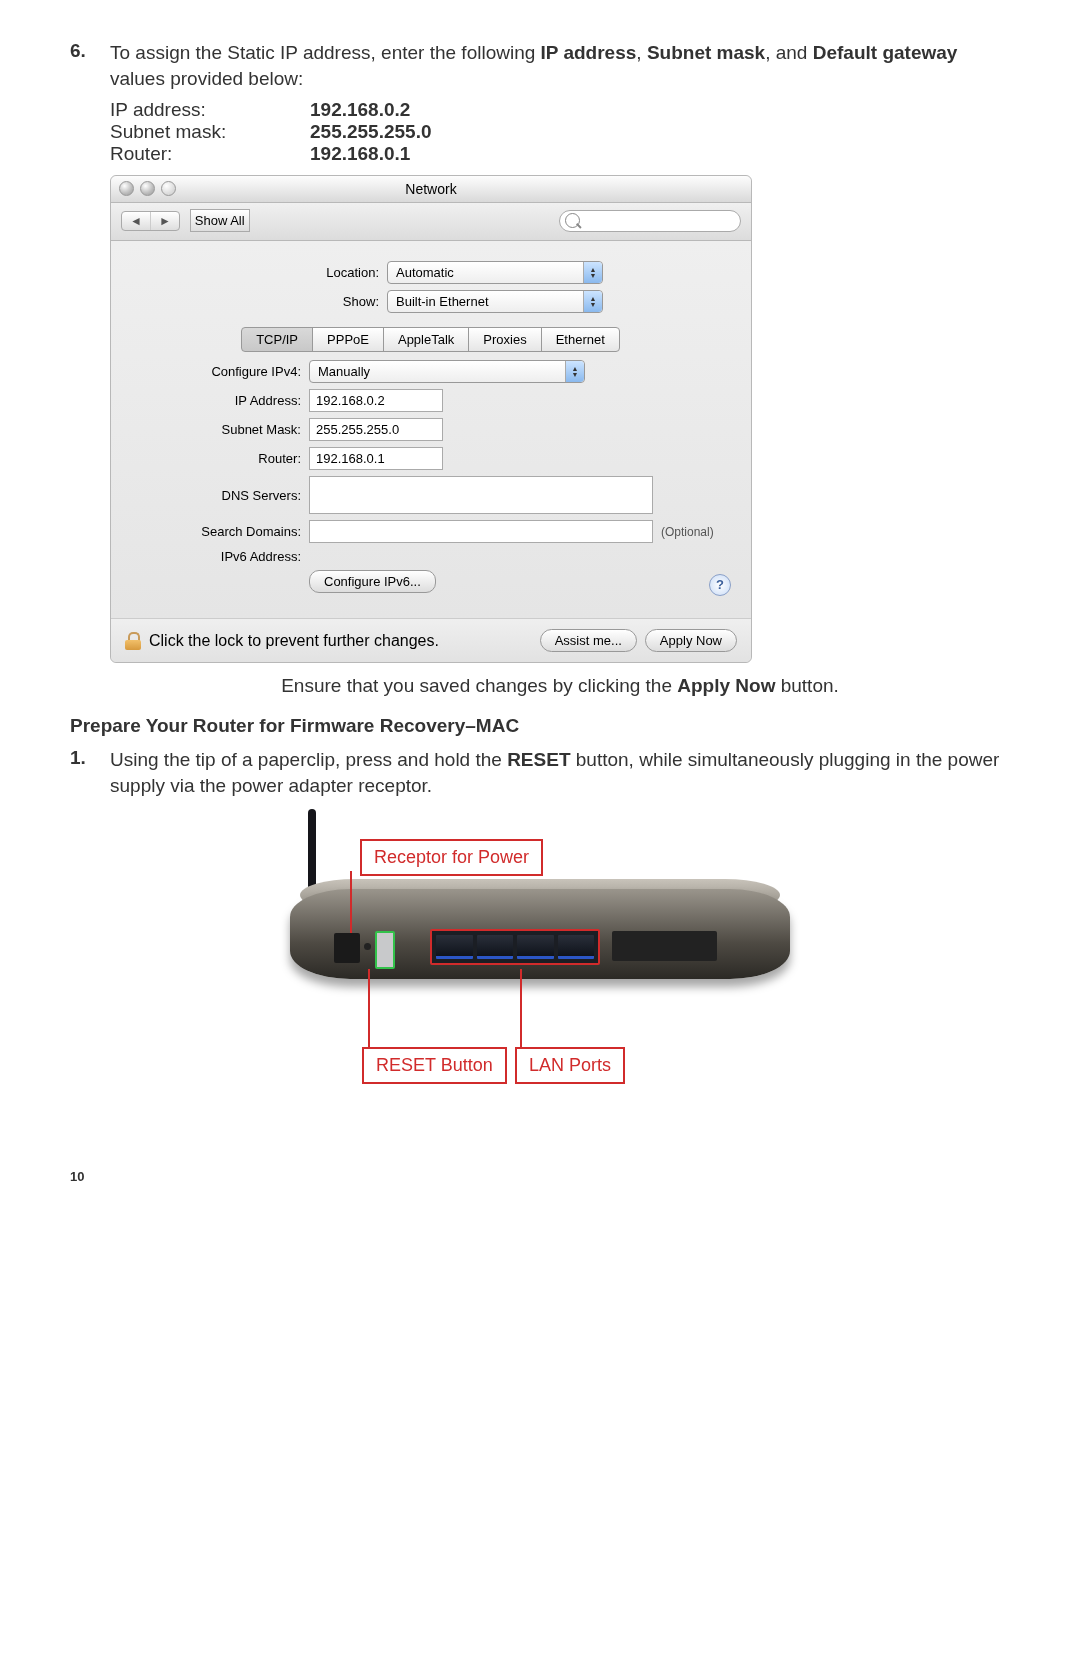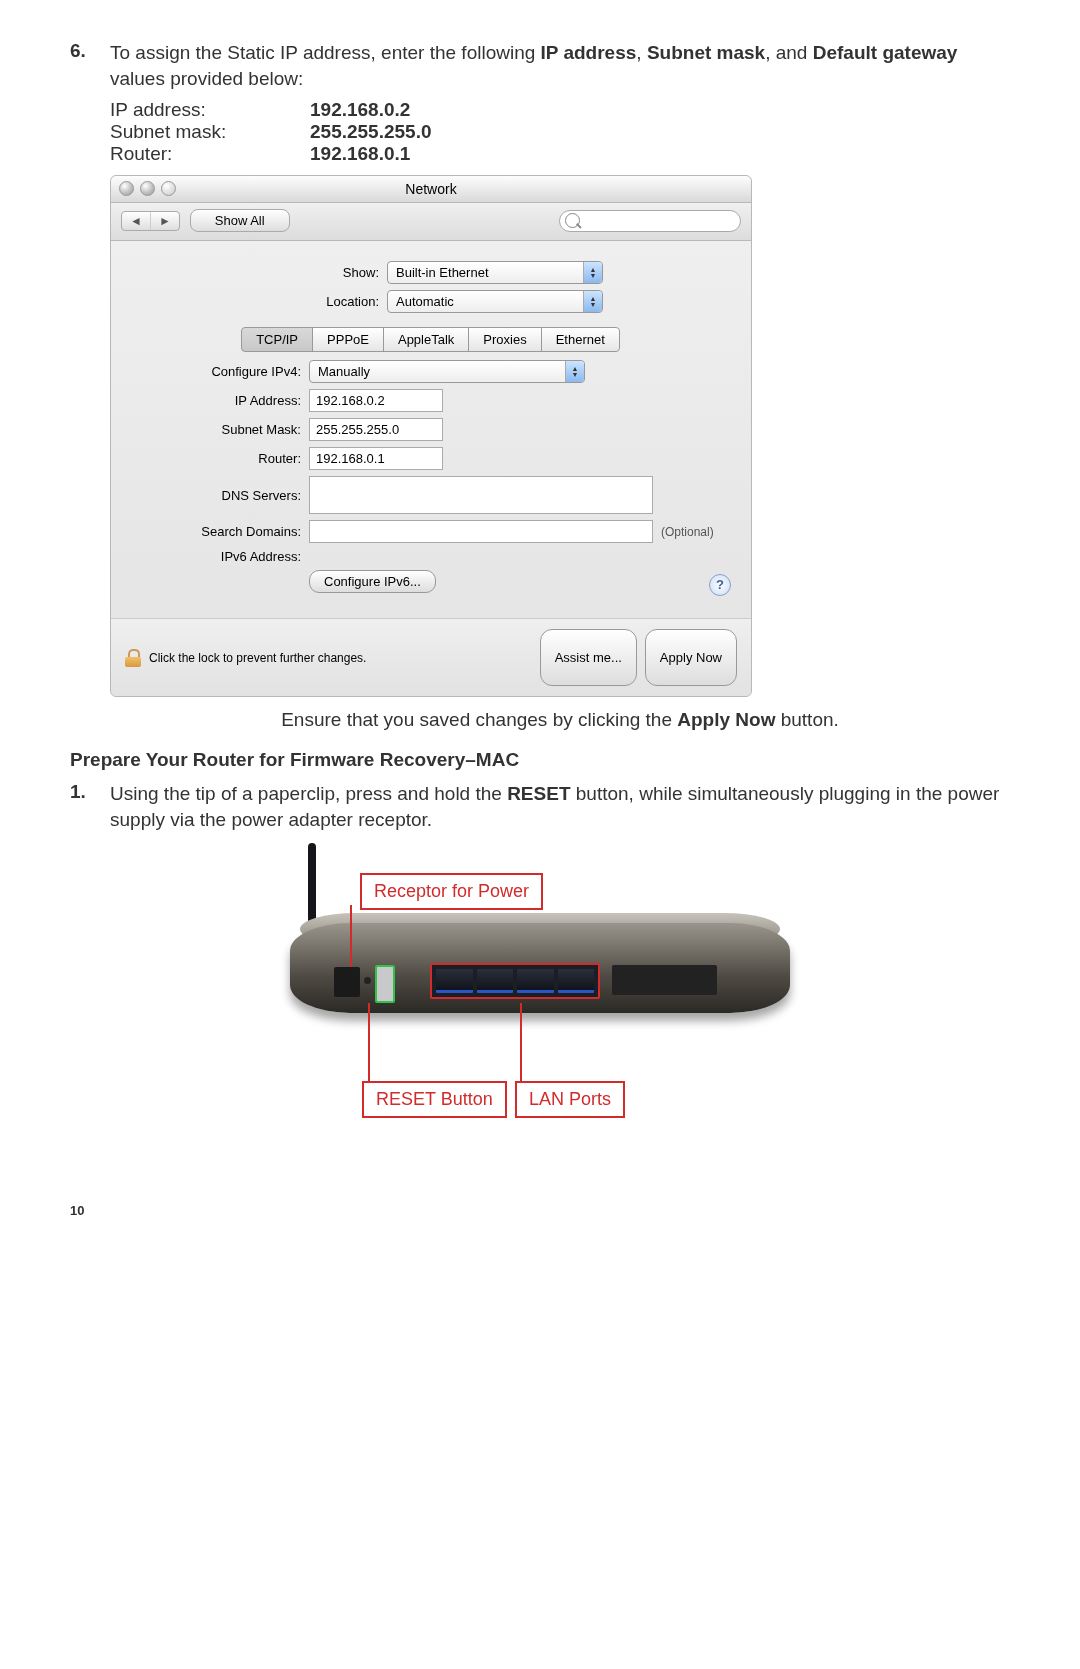--- a/index.html
+++ b/index.html
@@ -48,21 +48,21 @@
     border-bottom: 1px solid #b8b8b8;
     background: linear-gradient(#f0f0f0,#dcdcdc);
   }
   .navbtn {
     display:flex; border:1px solid #aaa; border-radius:4px; overflow:hidden;
     background: linear-gradient(#fff,#dedede);
   }
   .navbtn span { padding: 2px 8px; border-right:1px solid #ccc; font-size:12px; color:#555;}
   .navbtn span:last-child { border-right:none; }
   .showall {
-    border:1px solid #aaa; border-radius:8px; padding: 3px 24px;
+    border:1px solid #aaa; border-radius:0; padding: 3px 4px;
     background: linear-gradient(#fff,#dedede); font-size:13px;
   }
   .search {
     margin-left:auto; position:relative;
   }
   .search input {
     width: 150px; height: 20px; border:1px solid #aaa; border-radius:11px;
     padding: 0 8px 0 22px; background:#fff; font-size:12px;
   }
   .search-icon {
@@ -116,24 +116,24 @@
     background: radial-gradient(#fff,#c8dbf7); text-align:center; font-size:13px;
     color:#3b5f9b; line-height:19px; font-weight:bold; margin-top:4px;
   }
   .footer {
     border-top:1px solid #ccc; padding:10px 14px; display:flex; align-items:center;
     background: linear-gradient(#efefef,#e2e2e2); border-radius:0 0 6px 6px;
   }
   .lock { width:16px; height:18px; margin-right:8px; position:relative; }
   .lock::before { content:""; position:absolute; left:3px; top:0; width:8px; height:8px; border:2px solid #c99b5a; border-bottom:none; border-radius:5px 5px 0 0; }
   .lock::after { content:""; position:absolute; left:0; top:8px; width:16px; height:10px; background:linear-gradient(#f2c06a,#d79a3e); border-radius:2px; }
-  .footer .ftext { font-size:12px; }
+  .footer .ftext { font-size:16px; }
   .footer .spacer { flex:1; }
   .mac-btn {
-    border:1px solid #999; border-radius:12px; padding:20px 14px;
+    border:1px solid #999; border-radius:12px; padding:3px 14px;
     background: linear-gradient(#fff,#ddd); font-size:13px; margin-left:8px;
   }
 
   .section-head { font-weight:bold; margin: 18px 0 10px 0; }
 
   
   .router-fig { width: 520px; margin: 10px auto 0 auto; position: relative; height: 320px; }
   .antenna { position:absolute; left:28px; top:0; width:8px; height:150px; background:#15151a; border-radius:4px; }
   .antenna::after { content:""; position:absolute; left:-2px; bottom:-8px; width:12px; height:12px; background:#222; border-radius:3px; }
   .router-body {
@@ -212,30 +212,30 @@
       <span>►</span>
     </div>
     <div class="showall">Show All</div>
     <div class="search">
       <span class="search-icon"></span>
       <input type="text" placeholder="" style="">
     </div>
   </div>
   <div class="pane">
     <div class="center-row">
+      <div class="lab">Location:</div>
+      <div class="mac-select">
+        <span>Automatic</span>
+        <span class="caret">▲<br>▼</span>
+      </div>
+    </div>
+    <div class="center-row">
       <div class="lab">Show:</div>
       <div class="mac-select">
         <span>Built-in Ethernet</span>
-        <span class="caret">▲<br>▼</span>
-      </div>
-    </div>
-    <div class="center-row">
-      <div class="lab">Location:</div>
-      <div class="mac-select">
-        <span>Automatic</span>
         <span class="caret">▲<br>▼</span>
       </div>
     </div>
 
     <div class="tabs">
       <div class="tab active">TCP/IP</div>
       <div class="tab">PPPoE</div>
       <div class="tab">AppleTalk</div>
       <div class="tab">Proxies</div>
       <div class="tab">Ethernet</div>

